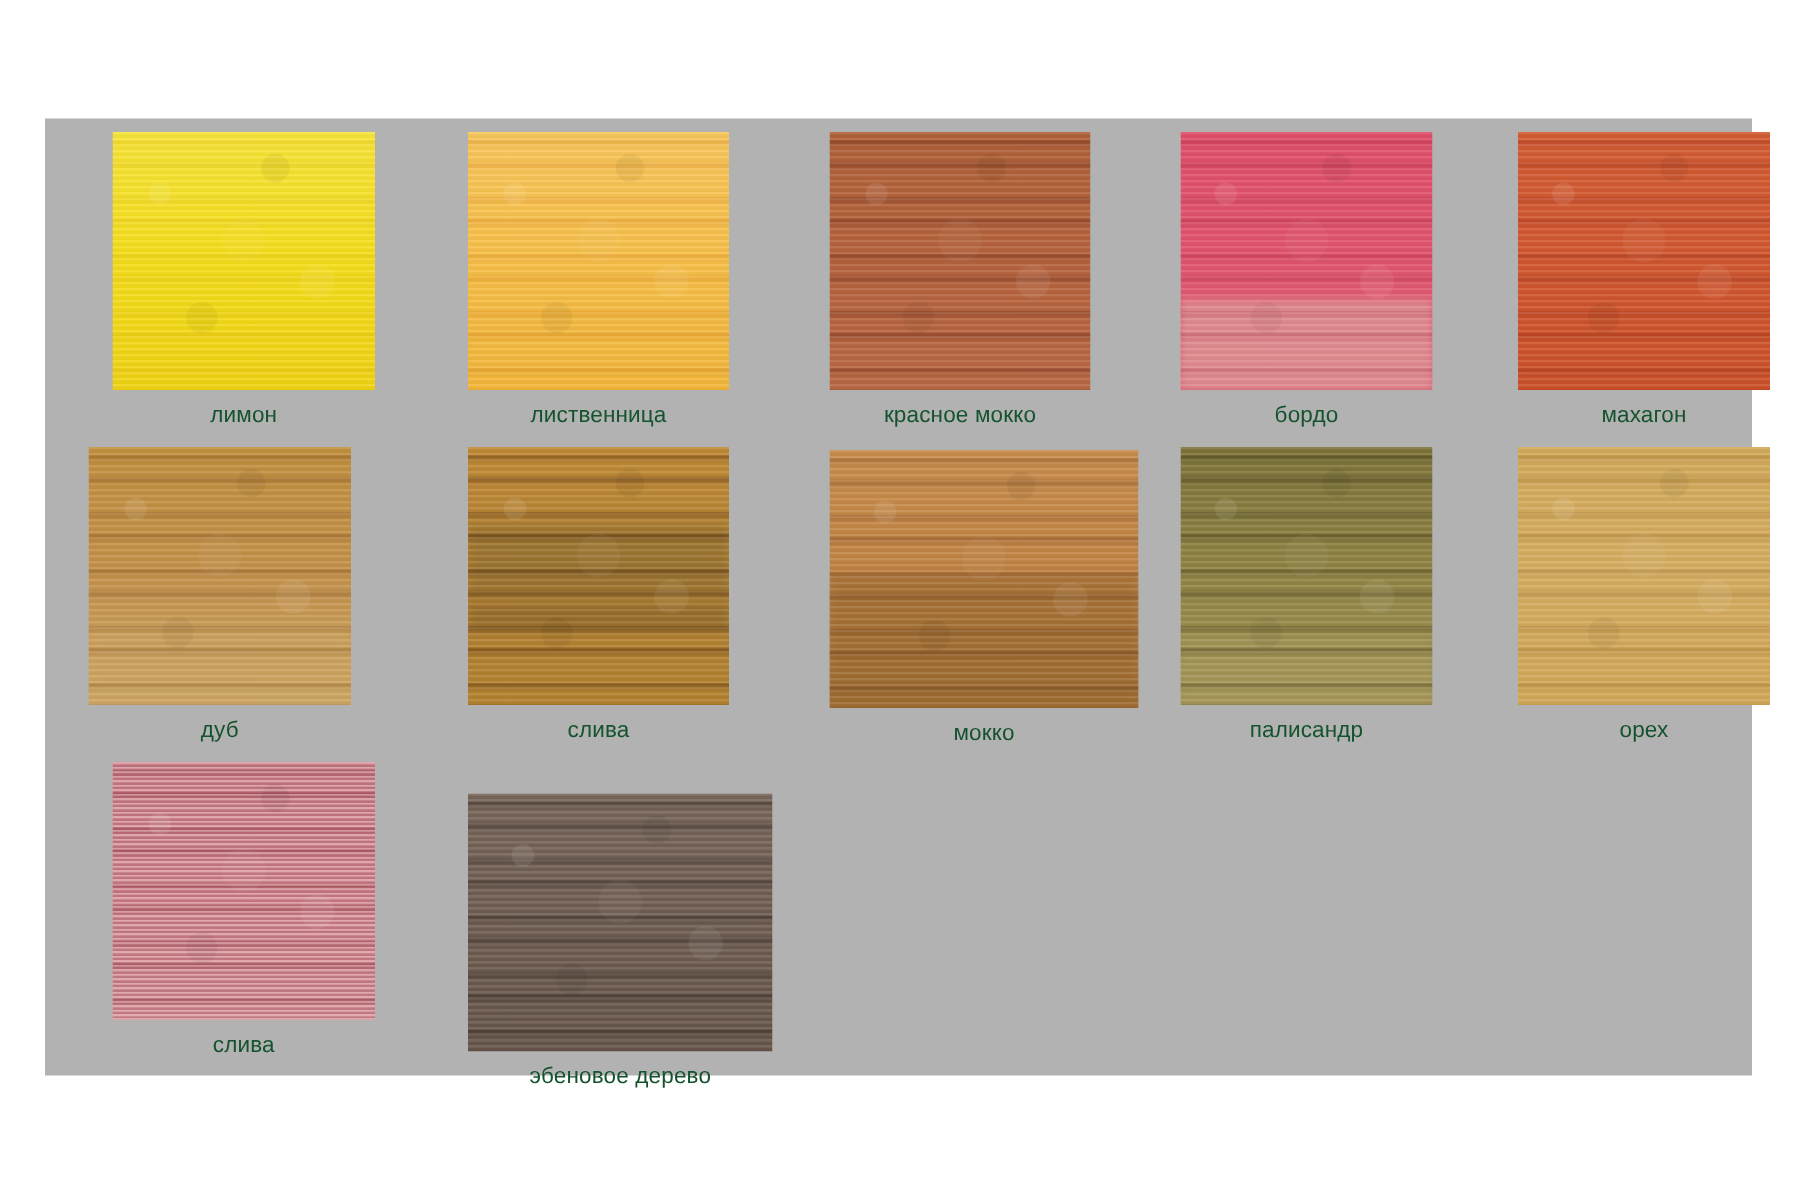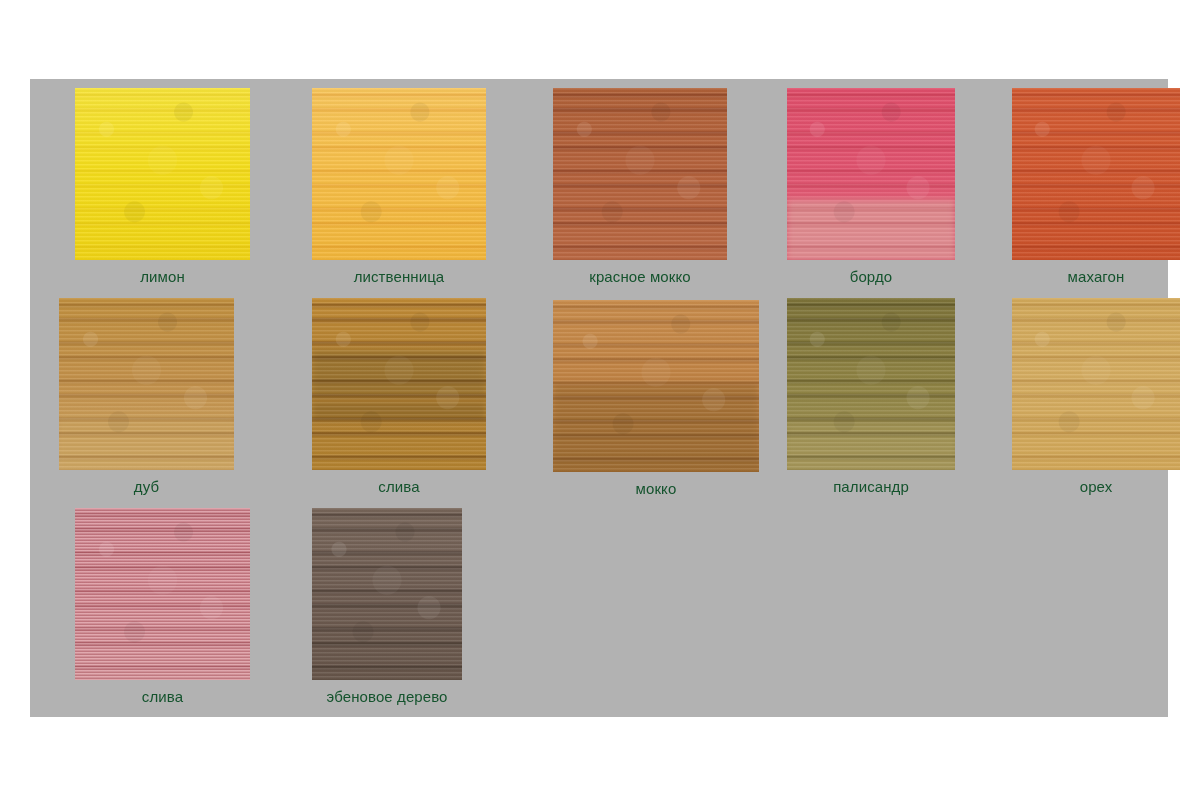--- a/index.html
+++ b/index.html
@@ -201,21 +201,21 @@
         </div>
         <div class="cell" style="left: 45px; top: 429px; width: 175px;">
           <div class="swatch">
             <div class="base" style="background: linear-gradient(rgb(208, 125, 136) 0%, rgb(212, 128, 138) 48%, rgb(212, 134, 142) 100%);"></div>
             <div class="grain" style="opacity: 0.38; background: repeating-linear-gradient(rgba(0, 0, 0, 0) 0px, rgba(0, 0, 0, 0) 5px, rgb(179, 93, 107) 6px, rgba(0, 0, 0, 0) 11px, rgba(0, 0, 0, 0) 19px, rgb(179, 93, 107) 21px, rgba(0, 0, 0, 0) 26px, rgba(0, 0, 0, 0) 38px);"></div>
             <div class="grain-fine" style="opacity: 0.55; background: repeating-linear-gradient(rgba(255, 255, 255, 0.55) 0px, rgba(255, 255, 255, 0.55) 1px, rgba(0, 0, 0, 0.18) 2px, rgba(0, 0, 0, 0.18) 3px);"></div>
             <div class="speckle" style="background: radial-gradient(circle at 18% 24%, rgba(255, 255, 255, 0.3) 0px, rgba(255, 255, 255, 0.3) 7px, rgba(0, 0, 0, 0) 8px), radial-gradient(circle at 62% 14%, rgba(0, 0, 0, 0.16) 0px, rgba(0, 0, 0, 0.16) 9px, rgba(0, 0, 0, 0) 10px), radial-gradient(circle at 78% 58%, rgba(255, 255, 255, 0.22) 0px, rgba(255, 255, 255, 0.22) 11px, rgba(0, 0, 0, 0) 12px), radial-gradient(circle at 34% 72%, rgba(0, 0, 0, 0.14) 0px, rgba(0, 0, 0, 0.14) 10px, rgba(0, 0, 0, 0) 11px), radial-gradient(circle at 50% 42%, rgba(255, 255, 255, 0.14) 0px, rgba(255, 255, 255, 0.14) 14px, rgba(0, 0, 0, 0) 15px);"></div>
           </div>
           <div class="label">слива</div>
         </div>
-        <div class="cell" style="left: 282px; top: 429px; width: 150px;">
+        <div class="cell" style="left: 282px; top: 450px; width: 203px;">
           <div class="swatch">
             <div class="base" style="background: linear-gradient(rgb(119, 101, 89) 0%, rgb(110, 92, 81) 48%, rgb(102, 85, 73) 100%);"></div>
             <div class="grain" style="opacity: 0.34; background: repeating-linear-gradient(rgba(0, 0, 0, 0) 0px, rgba(0, 0, 0, 0) 5px, rgb(75, 60, 52) 6px, rgba(0, 0, 0, 0) 11px, rgba(0, 0, 0, 0) 19px, rgb(75, 60, 52) 21px, rgba(0, 0, 0, 0) 26px, rgba(0, 0, 0, 0) 38px);"></div>
             <div class="grain-fine" style="opacity: 0.18; background: repeating-linear-gradient(rgba(255, 255, 255, 0.55) 0px, rgba(255, 255, 255, 0.55) 1px, rgba(0, 0, 0, 0.18) 2px, rgba(0, 0, 0, 0.18) 4px);"></div>
             <div class="speckle" style="background: radial-gradient(circle at 18% 24%, rgba(255, 255, 255, 0.3) 0px, rgba(255, 255, 255, 0.3) 7px, rgba(0, 0, 0, 0) 8px), radial-gradient(circle at 62% 14%, rgba(0, 0, 0, 0.16) 0px, rgba(0, 0, 0, 0.16) 9px, rgba(0, 0, 0, 0) 10px), radial-gradient(circle at 78% 58%, rgba(255, 255, 255, 0.22) 0px, rgba(255, 255, 255, 0.22) 11px, rgba(0, 0, 0, 0) 12px), radial-gradient(circle at 34% 72%, rgba(0, 0, 0, 0.14) 0px, rgba(0, 0, 0, 0.14) 10px, rgba(0, 0, 0, 0) 11px), radial-gradient(circle at 50% 42%, rgba(255, 255, 255, 0.14) 0px, rgba(255, 255, 255, 0.14) 14px, rgba(0, 0, 0, 0) 15px);"></div>
           </div>
           <div class="label">эбеновое дерево</div>
         </div>
       </div>
   </div>

